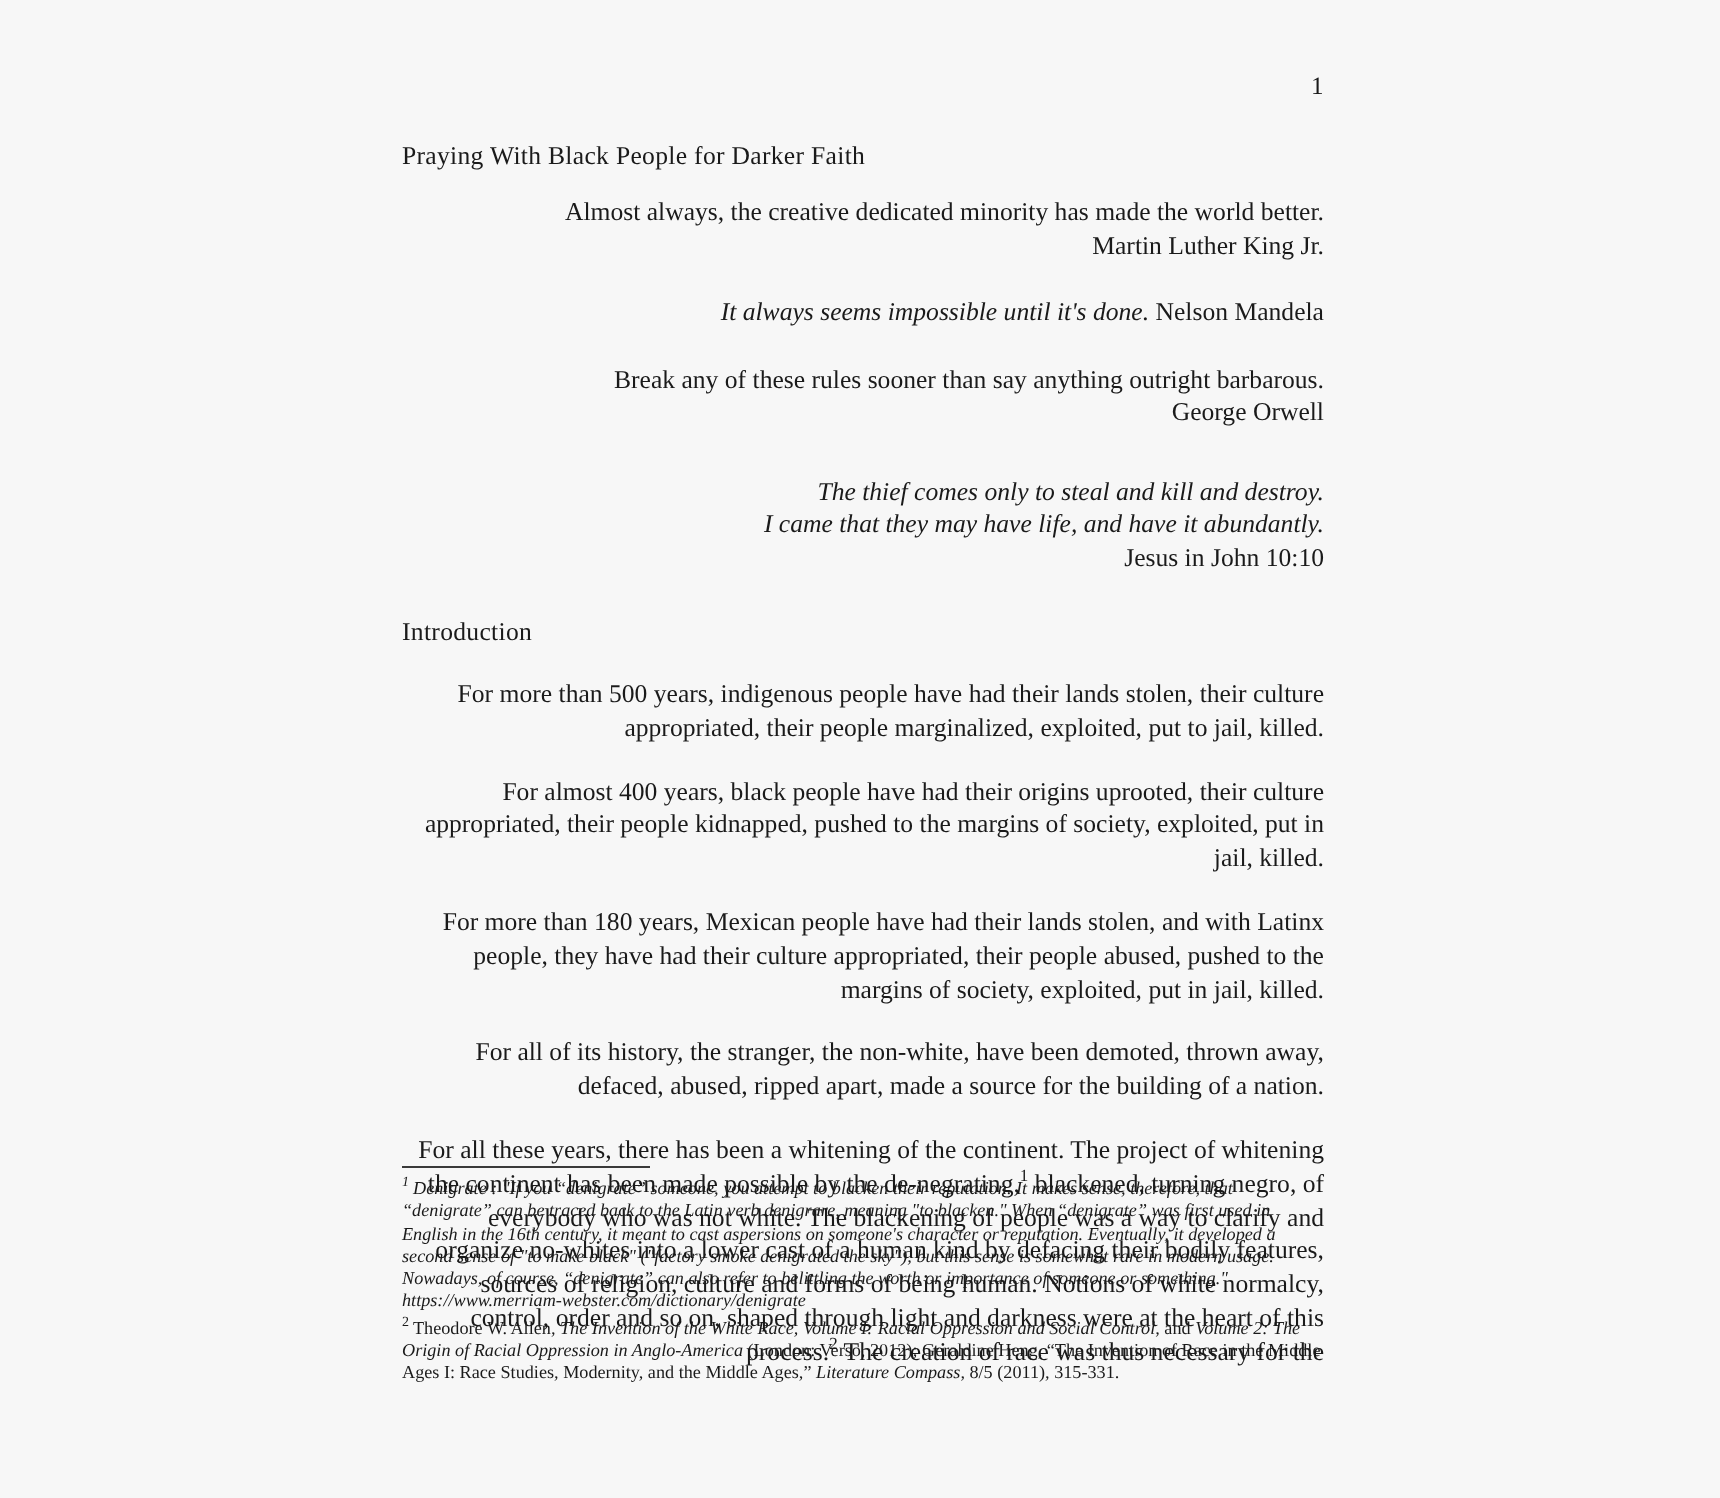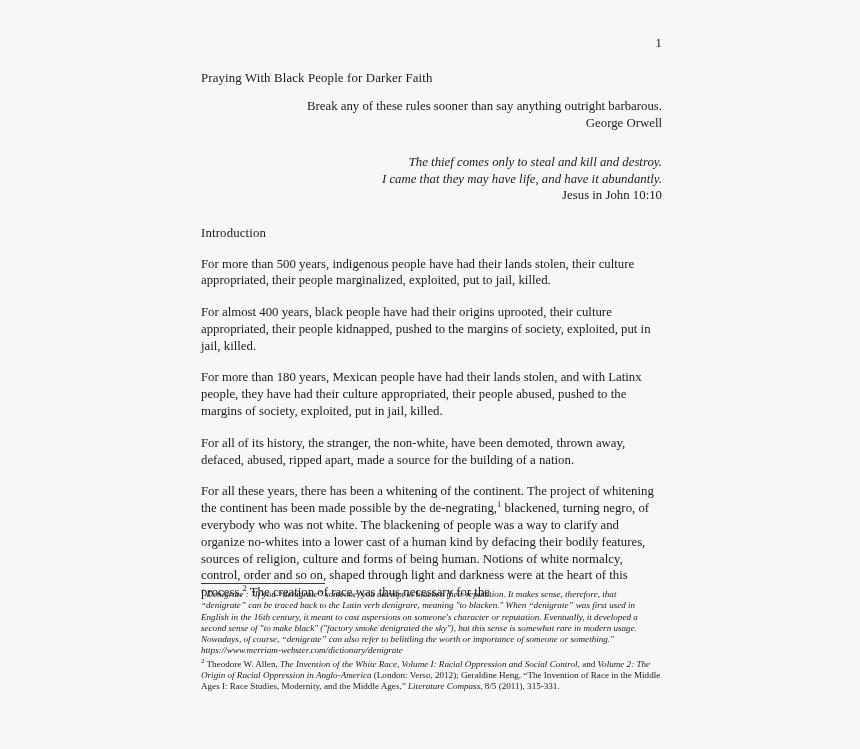--- a/index.html
+++ b/index.html
@@ -80,21 +80,21 @@
     line-height: 15px;
     margin-top: 22px;
     letter-spacing: 0.15px;
   }
 
   
   .body-para {
     font-size: 12.8px;
     line-height: 16.8px;
     margin-top: 15px;
-    text-align: left;
+    text-align: right;
   }
   sup.fn-ref {
     font-size: 8.5px;
     vertical-align: super;
     line-height: 0;
   }
 
   
   .footnotes {
     position: absolute;
@@ -136,21 +136,28 @@
 <div class="page">
 
   <div class="content">
 
     <div class="page-number">1</div>
 
     <div class="doc-title">Praying With Black People for Darker Faith</div>
 
     <div class="epigraphs">
 
+      <div class="epigraph">
+        <span class="quote-line">Almost always, the creative dedicated minority has made the world better.</span>
+        <span class="attrib">Martin Luther King Jr.</span>
+      </div>
 
+      <div class="epigraph inline-attrib">
+        <span class="quote-line">It always seems impossible until it's done.</span><span class="attrib"> Nelson Mandela</span>
+      </div>
 
       <div class="epigraph">
         <span class="quote-line">Break any of these rules sooner than say anything outright barbarous.</span>
         <span class="attrib">George Orwell</span>
       </div>
 
       <div class="epigraph italic-quote" style="margin-top:23px;">
         <span class="quote-line">The thief comes only to steal and kill and destroy.</span>
         <span class="quote-line">I came that they may have life, and have it abundantly.</span>
         <span class="attrib">Jesus in John 10:10</span>

